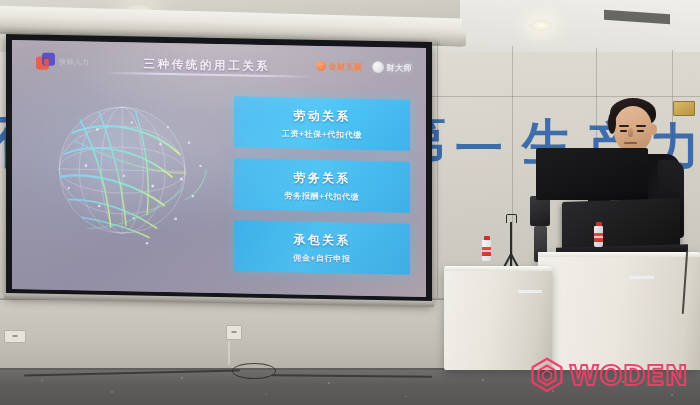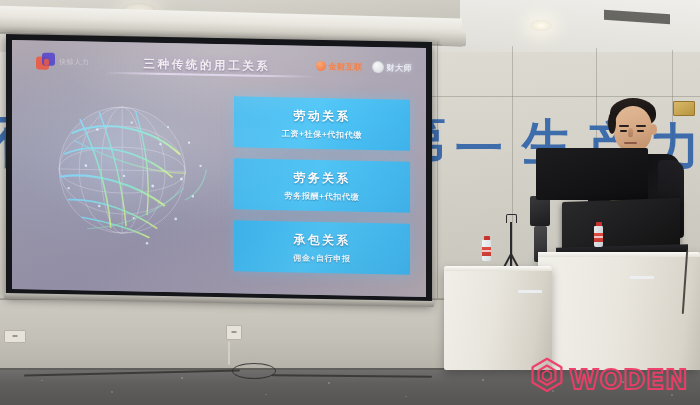--- a/index.html
+++ b/index.html
@@ -190,21 +190,21 @@
     filter:blur(.6px);opacity:.85;}
   .arm-forearm{position:absolute;left:36px;top:102px;width:19px;height:36px;border-radius:9px;
     background:linear-gradient(150deg,#d6a87f,#b8845d);transform:rotate(7deg);}
   .hand{position:absolute;left:36px;top:126px;width:20px;height:20px;border-radius:7px;
     background:linear-gradient(160deg,#dcb28a,#bd8a63);}
   .mic{position:absolute;left:41px;top:102px;width:8px;height:34px;border-radius:4px 4px 2px 2px;
     background:linear-gradient(180deg,#3a3a3d 0%,#262628 45%,#1a1a1c 100%);transform:rotate(6deg);}
   .mic-head{position:absolute;left:39px;top:97px;width:12px;height:12px;border-radius:50%;
     background:radial-gradient(circle at 35% 30%,#6e6e72,#35353a);}
 
-  .watermark{position:absolute;right:12px;bottom:12px;display:flex;align-items:flex-end;gap:5px;opacity:.96;}
+  .watermark{position:absolute;right:12px;bottom:12px;display:flex;align-items:center;gap:5px;opacity:.96;}
   .wm-hex{position:relative;width:34px;height:36px;}
   .wm-text{font-size:27px;font-weight:700;letter-spacing:.5px;line-height:1;
     color:transparent;-webkit-text-stroke:2px #ef3d68;font-family:"DejaVu Sans",sans-serif;}
 </style>
 </head>
 <body>
 
 <div id="scene">
 
   <div class="room-wall"></div>

